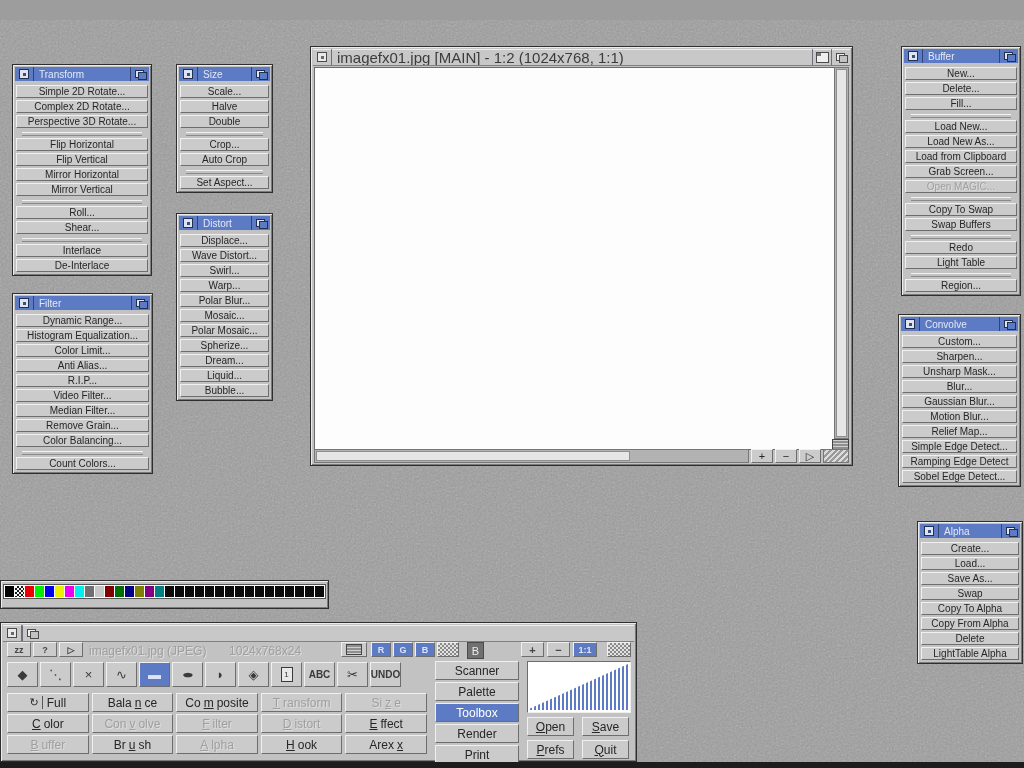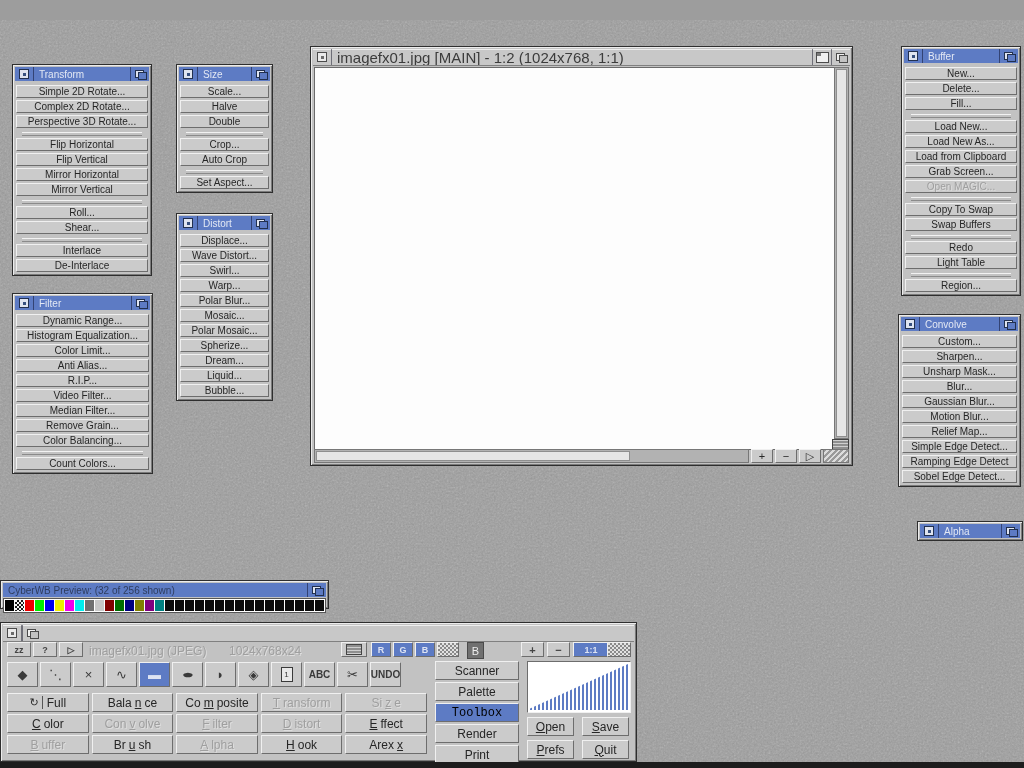--- a/index.html
+++ b/index.html
@@ -261,20 +261,30 @@
   <div class="win" style="left:917px;top:521px;width:106px">
       <div class="tb blue">
         <span class="gad close">
           <span class="gi-close"></span>
         </span>
         <span class="tt">Alpha</span>
         <span class="gad">
           <span class="gi-depth"></span>
         </span>
       </div>
+      <div class="pbody">
+        <div class="btn pbtn">Create...</div>
+        <div class="btn pbtn">Load...</div>
+        <div class="btn pbtn">Save As...</div>
+        <div class="btn pbtn">Swap</div>
+        <div class="btn pbtn">Copy To Alpha</div>
+        <div class="btn pbtn">Copy From Alpha</div>
+        <div class="btn pbtn">Delete</div>
+        <div class="btn pbtn">LightTable Alpha</div>
+      </div>
     </div>
 
   <div class="win main-win">
     <div class="tb gray">
       <span class="gad close">
           <span class="gi-close"></span>
         </span>
       <span class="tt">imagefx01.jpg [MAIN] - 1:2 (1024x768, 1:1)</span>
       <span class="gad">
           <span class="gi-zoom"></span>
@@ -293,26 +303,20 @@
         <div class="hthumb"></div>
       </div>
       <div class="btn sbtn">+</div>
       <div class="btn sbtn">−</div>
       <div class="btn sbtn">▷</div>
       <div class="grip"></div>
     </div>
   </div>
 
   <div class="win preview-win">
-    <div class="tb blue">
-      <span class="tt" style="color:#2e3c5e">CyberWB Preview: (32 of 256 shown)</span>
-      <span class="gad">
-          <span class="gi-depth"></span>
-        </span>
-    </div>
     <div class="swatches" id="swatch-strip">
         <div class="sw" style="background: rgb(0, 0, 0);"></div>
         <div class="sw dither"></div>
         <div class="sw" style="background: rgb(238, 0, 0);"></div>
         <div class="sw" style="background: rgb(0, 238, 0);"></div>
         <div class="sw" style="background: rgb(0, 0, 238);"></div>
         <div class="sw" style="background: rgb(238, 238, 0);"></div>
         <div class="sw" style="background: rgb(238, 0, 238);"></div>
         <div class="sw" style="background: rgb(0, 238, 238);"></div>
         <div class="sw" style="background: rgb(111, 111, 111);"></div>
@@ -363,21 +367,21 @@
       </div>
       <div class="rgbwrap" style="left:370px;top:0" id="rgb-toggles">
           <div class="btn sel">R</div>
           <div class="btn sel">G</div>
           <div class="btn sel">B</div>
         </div>
       <div class="btn mini checker" style="left:436px;width:22px"></div>
       <div class="modebox" style="left:466px;top:0">B</div>
       <div class="btn mini" style="left:520px;width:23px;font-size:11px">+</div>
       <div class="btn mini" style="left:546px;width:23px;font-size:11px">−</div>
-      <div class="btn mini sel" style="left:572px;width:36px">1:1</div>
+      <div class="btn mini sel" style="left:572px;width:24px">1:1</div>
       <div class="btn mini checker" style="left:606px;width:24px"></div>
     </div>
 
     <div class="toolsrow" id="tools-row">
         <div class="btn toolbtn">
           <span>◆</span>
         </div>
         <div class="btn toolbtn">
           <span>⋱</span>
         </div>
@@ -427,21 +431,21 @@
         <div class="btn gbtn ghost"><u>B</u>uffer</div>
         <div class="btn gbtn">Br<u>u</u>sh</div>
         <div class="btn gbtn ghost"><u>A</u>lpha</div>
         <div class="btn gbtn"><u>H</u>ook</div>
         <div class="btn gbtn">Arex<u>x</u></div>
       </div>
 
     <div class="sidecol" id="side-col">
         <div class="btn">Scanner</div>
         <div class="btn">Palette</div>
-        <div class="btn sel" style="color: #000000; font-family: Liberation Mono, monospace;">Toolbox</div>
+        <div class="btn sel" style="color: #ffffff;">Toolbox</div>
         <div class="btn">Render</div>
         <div class="btn">Print</div>
       </div>
 
     <div class="wedge">
       <div class="wedge-bars"></div>
     </div>
 
     <div class="actions" id="action-grid">
         <div class="btn"><u>O</u>pen</div>

